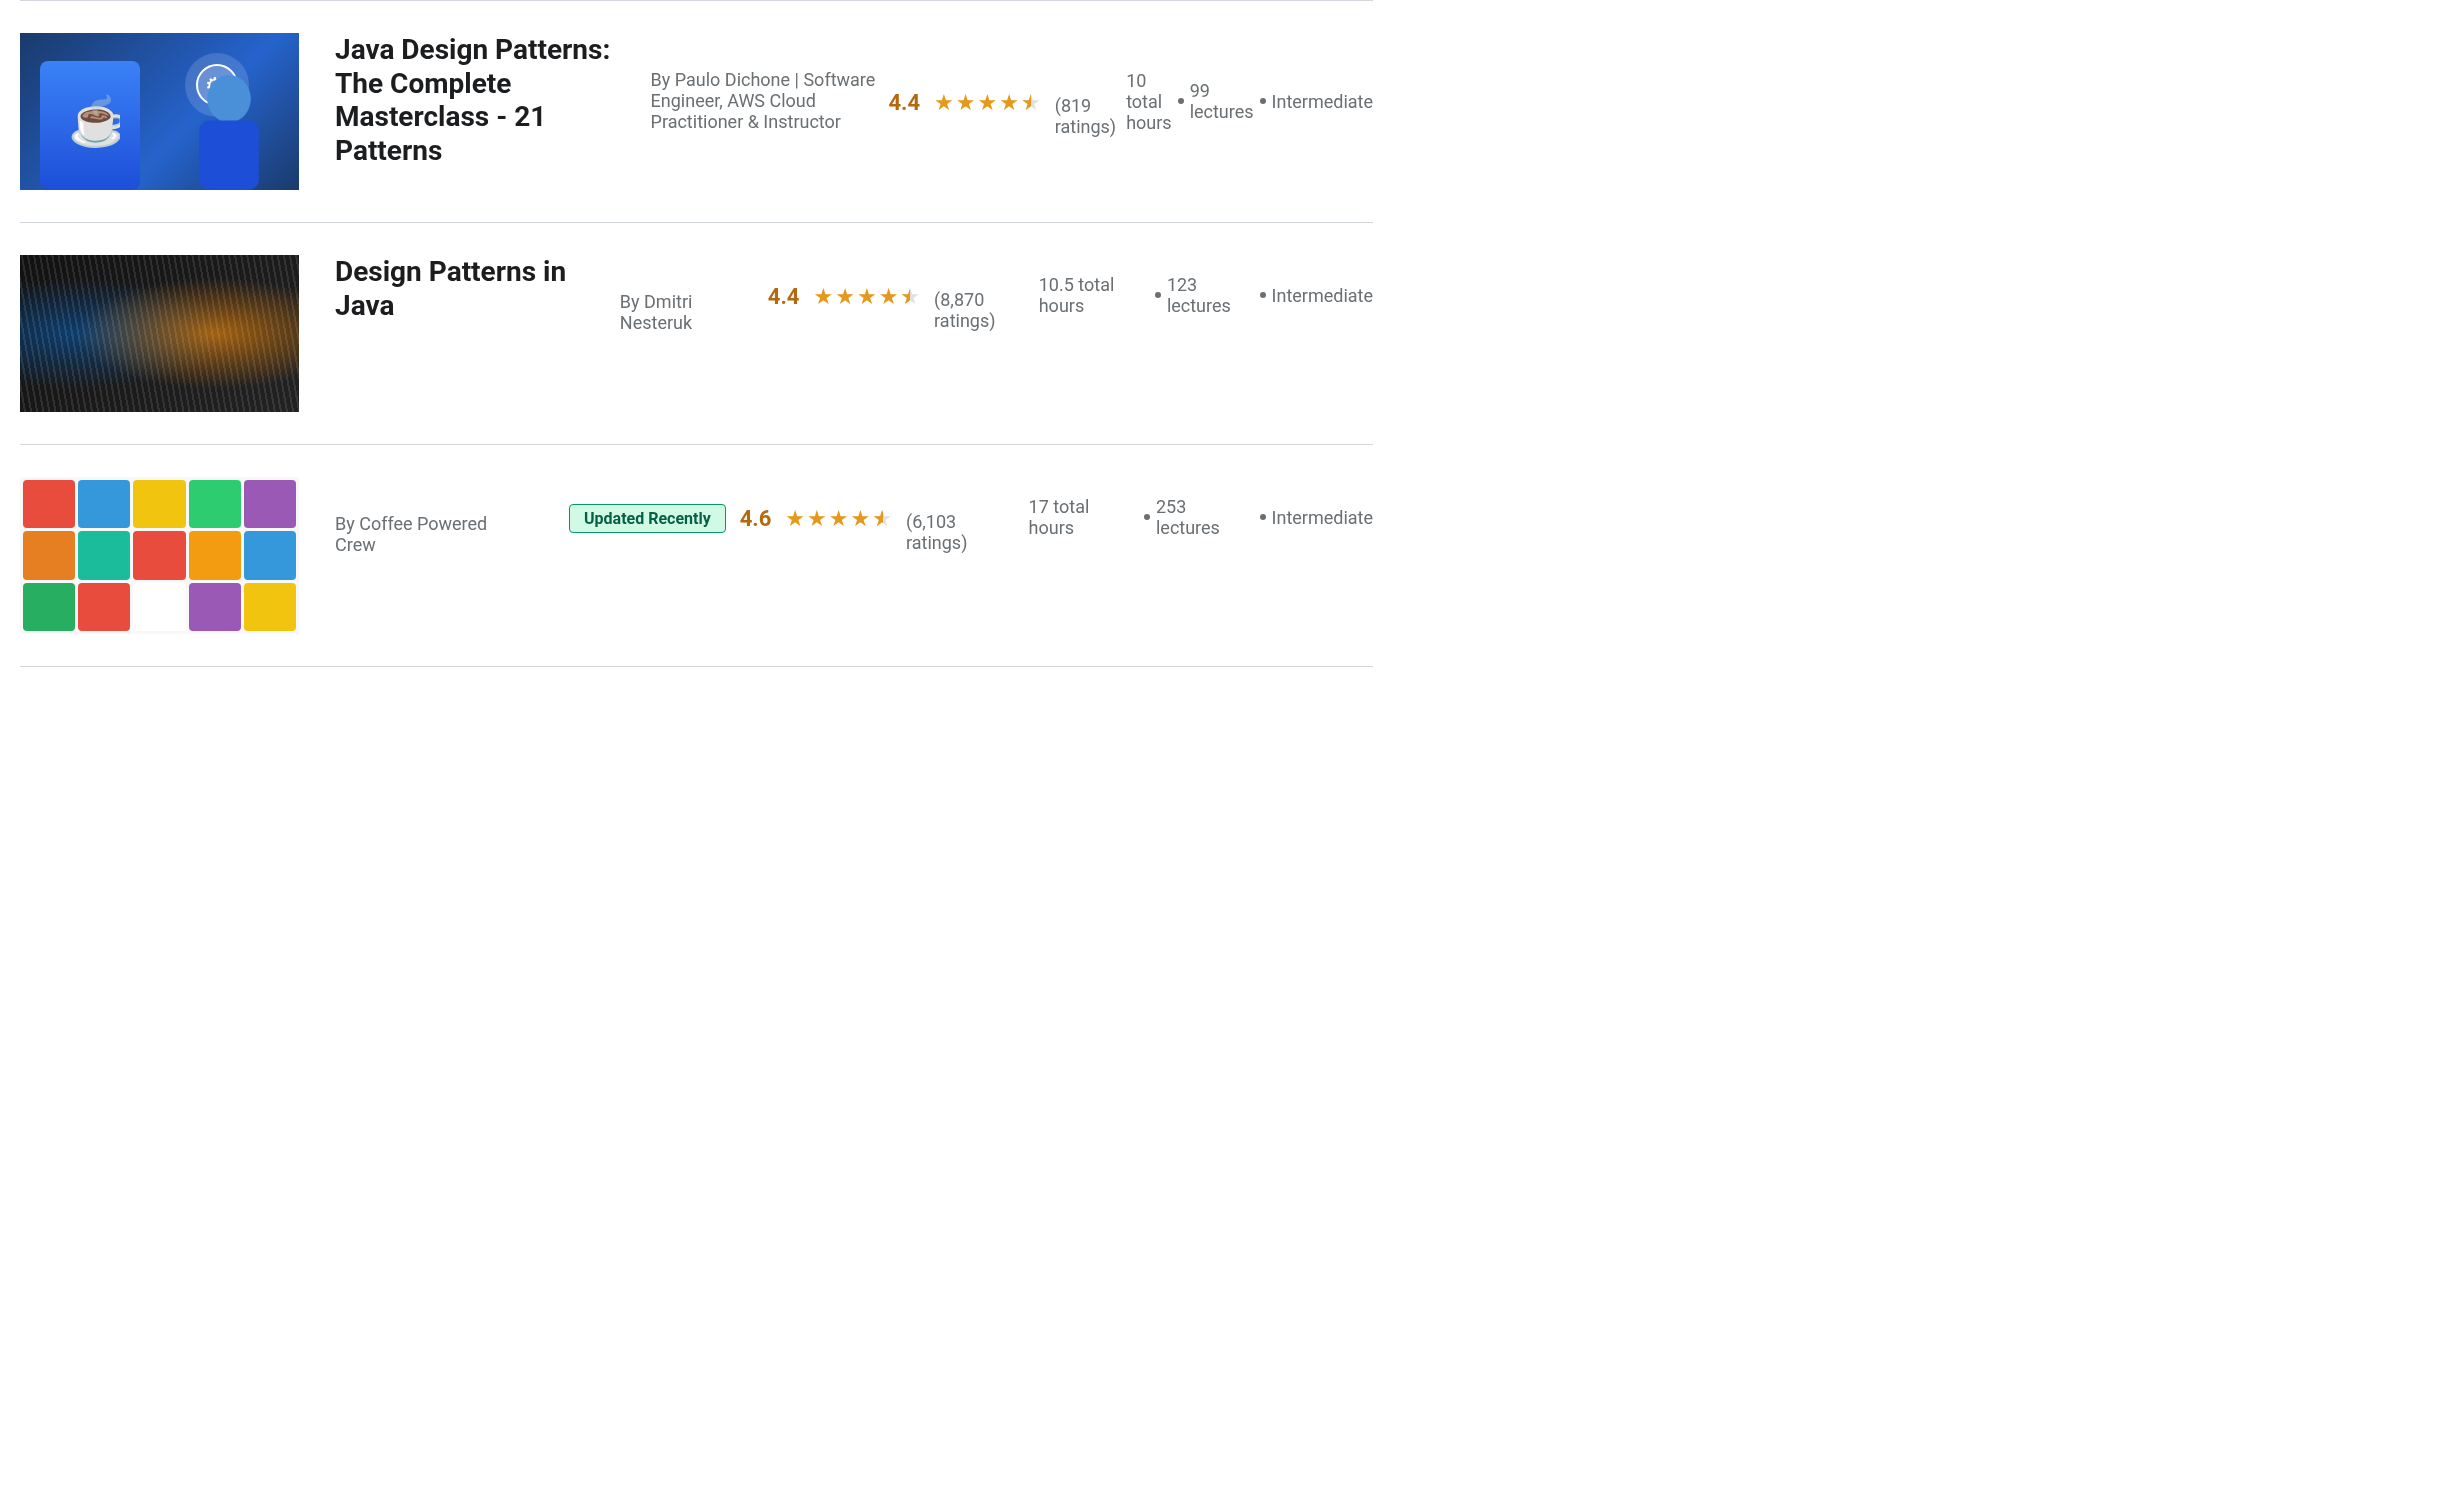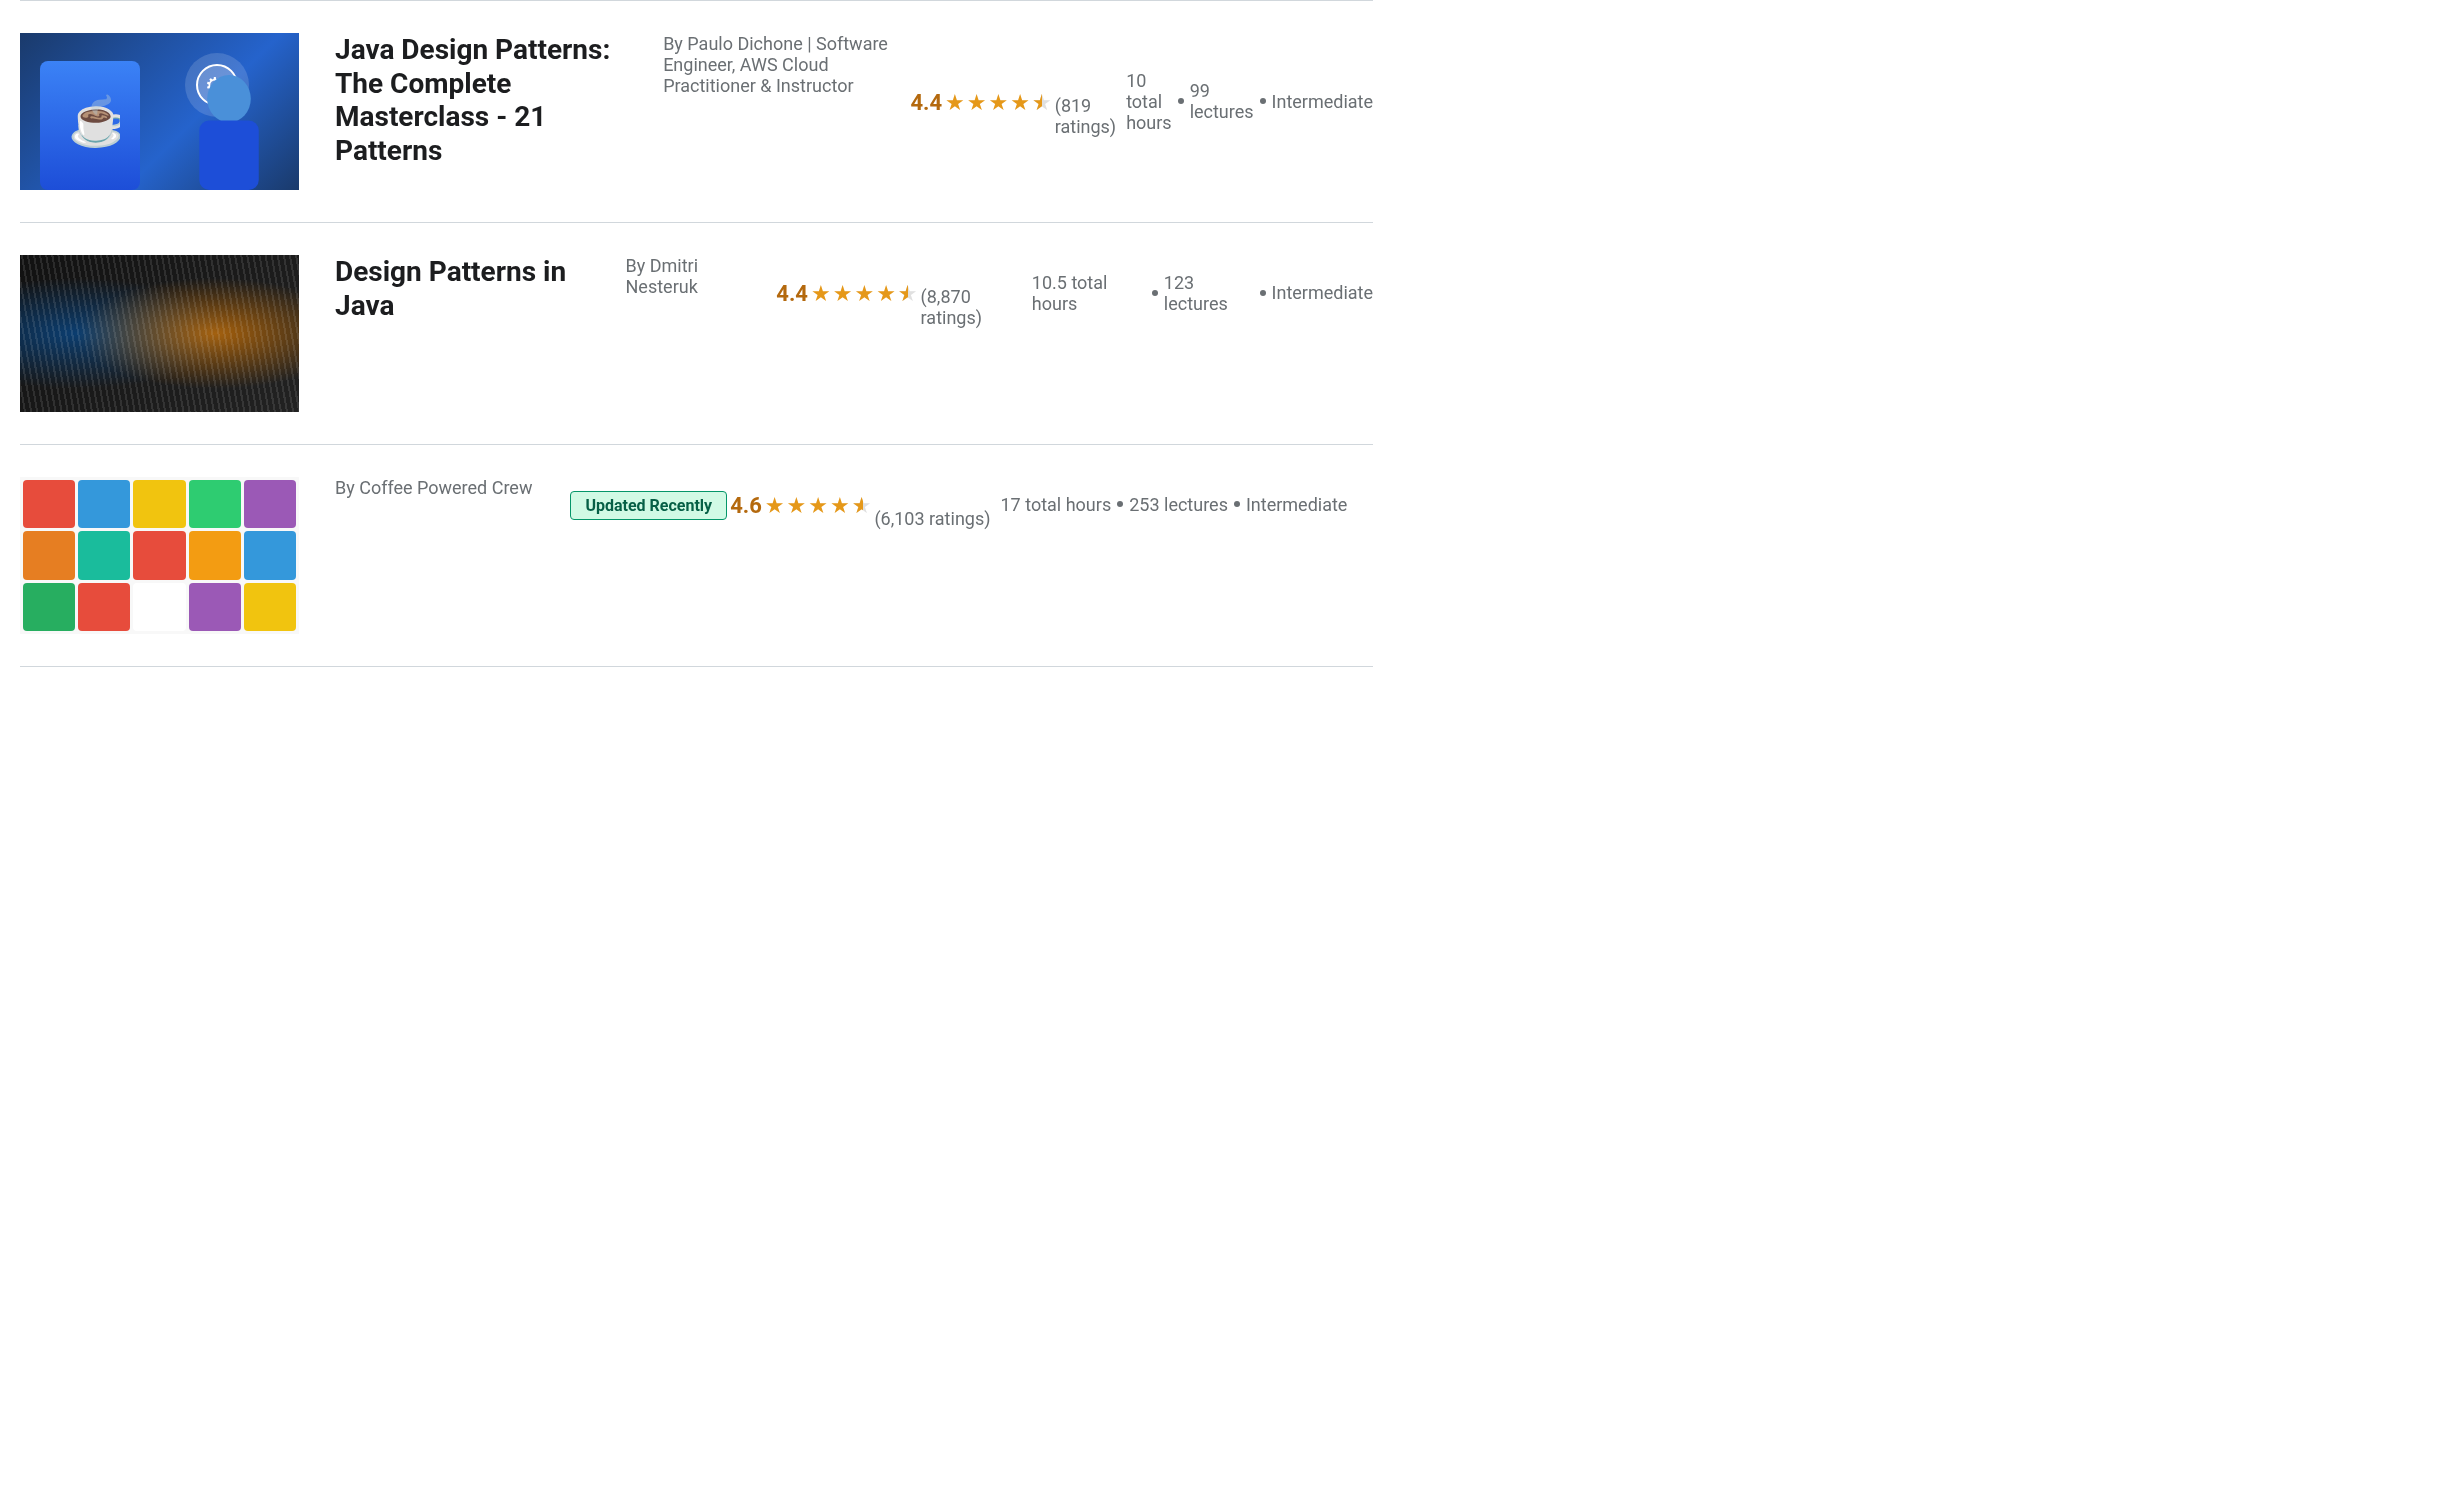--- a/index.html
+++ b/index.html
@@ -109,25 +109,26 @@
     }
     .course-title {
       font-size: 28px;
       font-weight: 700;
       color: #1c1d1f;
       line-height: 1.2;
     }
     .course-author {
       font-size: 18px;
       color: #6a6f73;
+      margin-top: 36px;
     }
     .rating-row {
       display: flex;
       align-items: center;
-      gap: 3px;
+      gap: 14px;
       margin-top: 4px;
     }
     .rating-number {
       font-size: 22px;
       font-weight: 700;
       color: #b4690e;
     }
     .stars {
       display: flex;
       gap: 2px;

